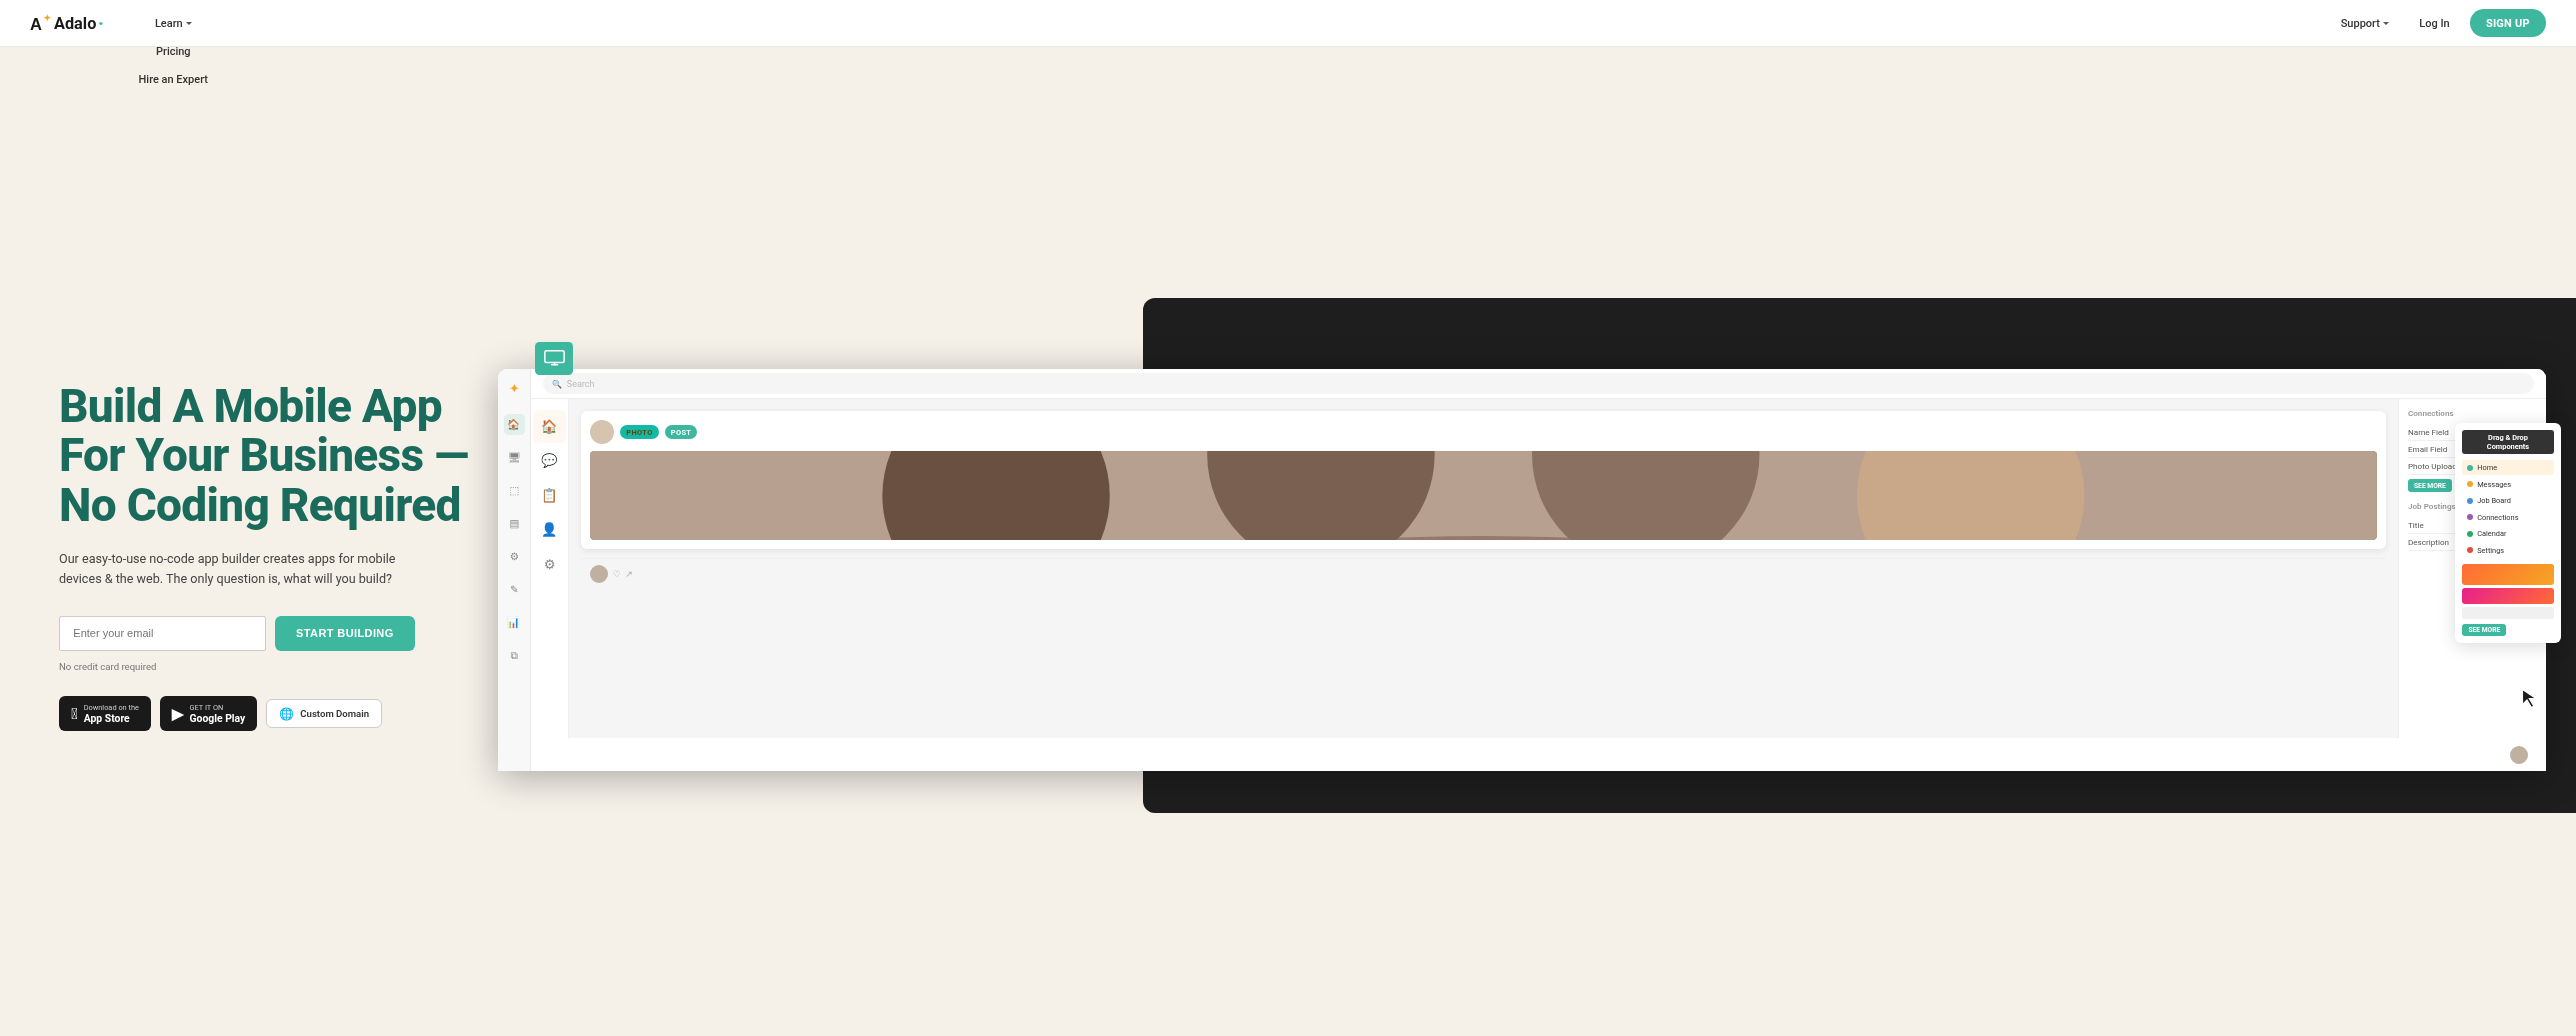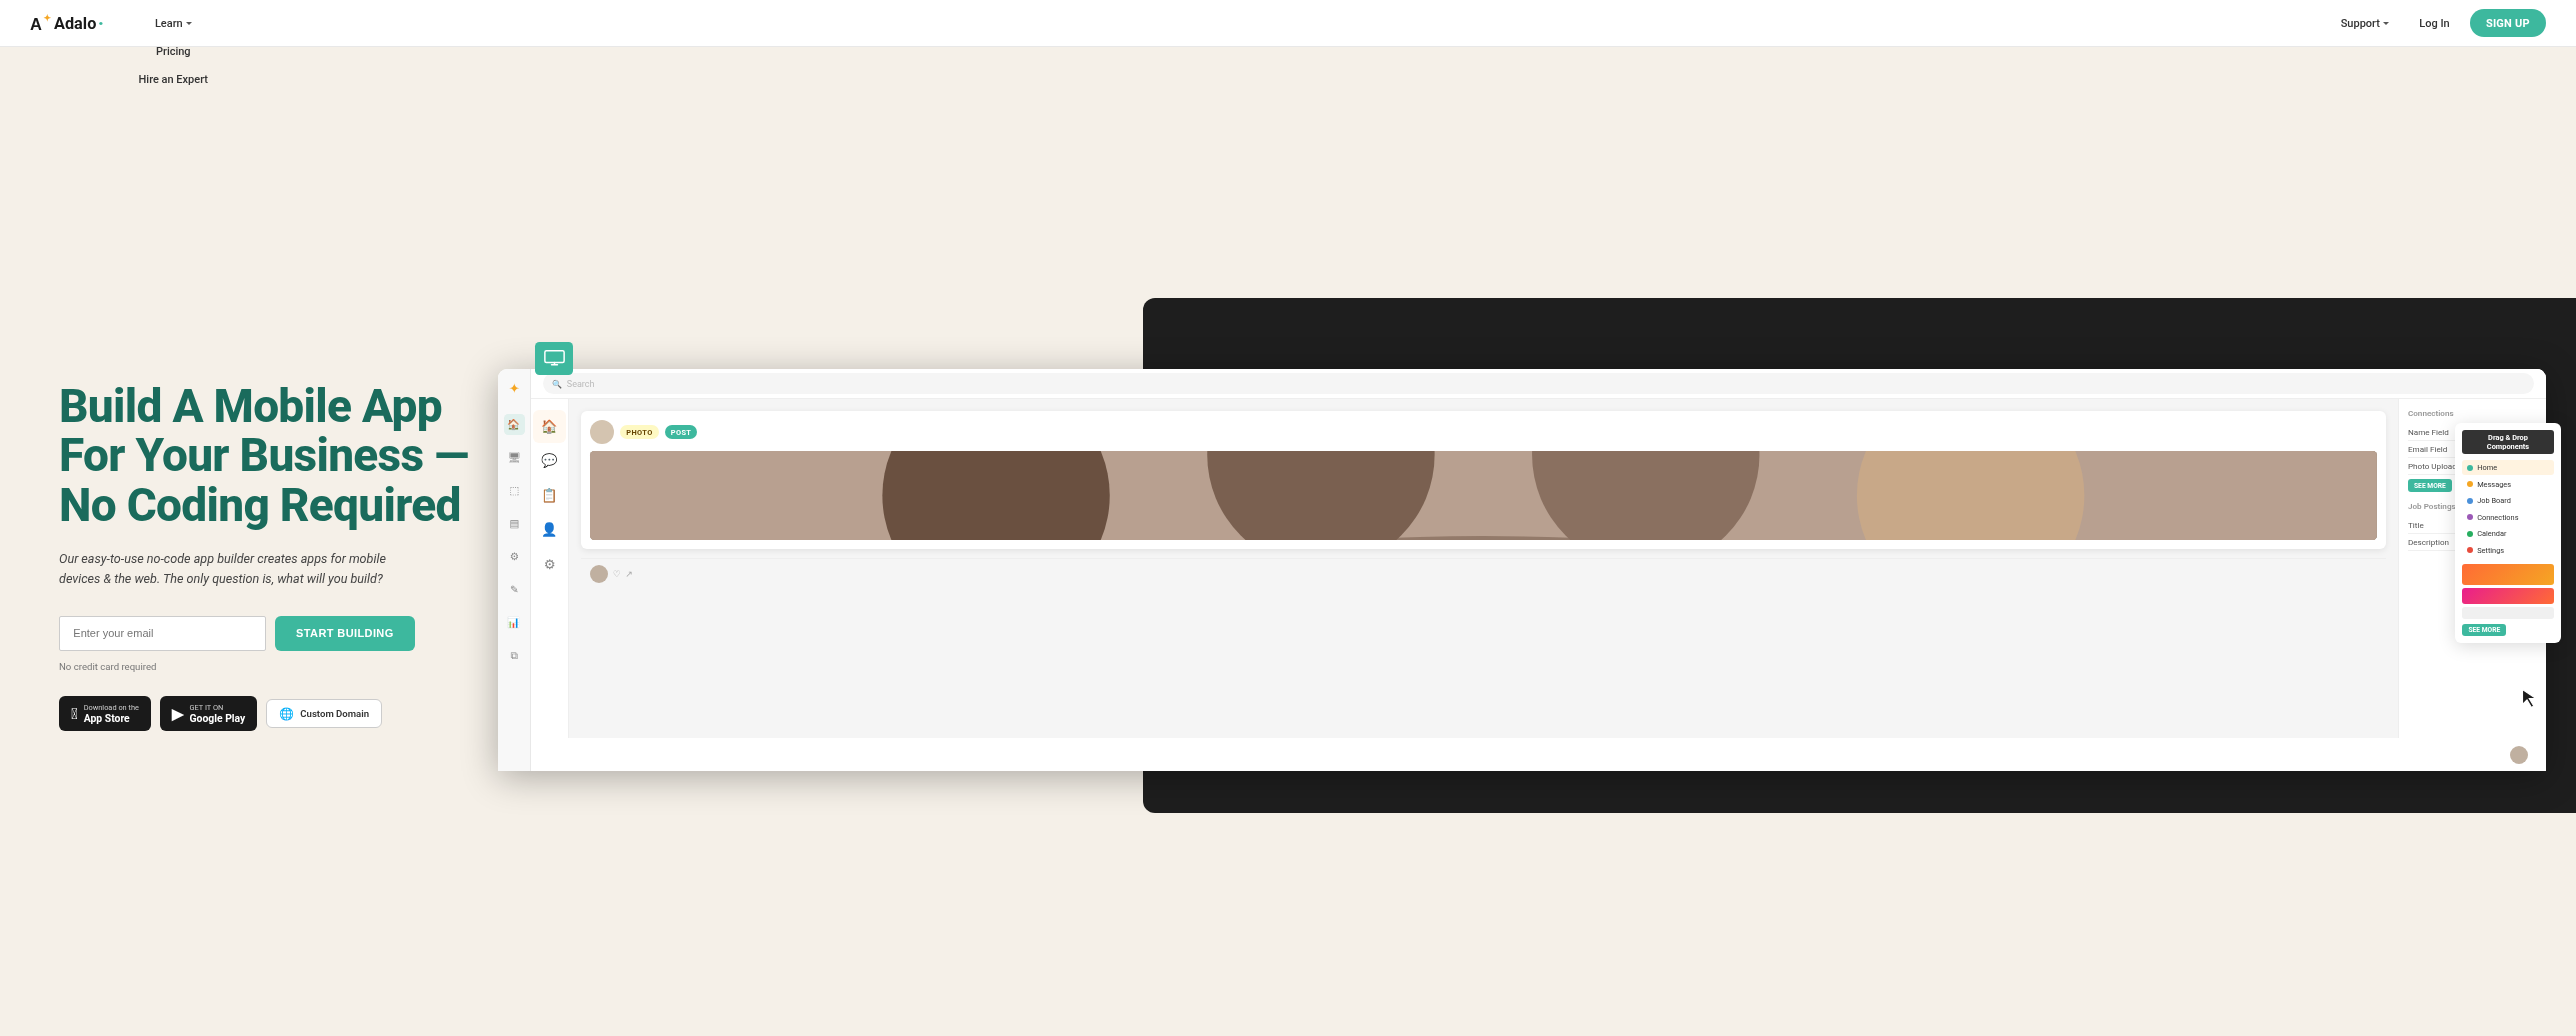--- a/index.html
+++ b/index.html
@@ -144,21 +144,20 @@
       margin-bottom: 18px;
       letter-spacing: -0.7px;
     }
 
     .hero-subtitle {
       font-size: 12.6px;
       color: #444;
       line-height: 1.6;
       margin-bottom: 27px;
       max-width: 341px;
-      font-style: italic;
     }
 
     .hero-form {
       display: flex;
       gap: 9px;
       margin-bottom: 10.4px;
     }
 
     .hero-email-input {
       flex: 1;
@@ -414,21 +413,21 @@
     }
 
     .tag {
       padding: 2.2px 6px;
       border-radius: 9px;
       font-size: 7.4px;
       font-weight: 700;
       letter-spacing: 0.4px;
     }
 
-    .tag-photo { background: #fef9c3; color: #664400; }
+    .tag-photo { background: #14b8a6; color: #664400; }
     .tag-post { background: #3db89e; color: #fff; }
 
     .app-screen-image {
       width: 100%;
       height: 89px;
       background: linear-gradient(135deg, #c8b8a8 0%, #d4c4b4 40%, #8b7b6b 100%);
       border-radius: 4.4px;
       position: relative;
       overflow: hidden;
     }

